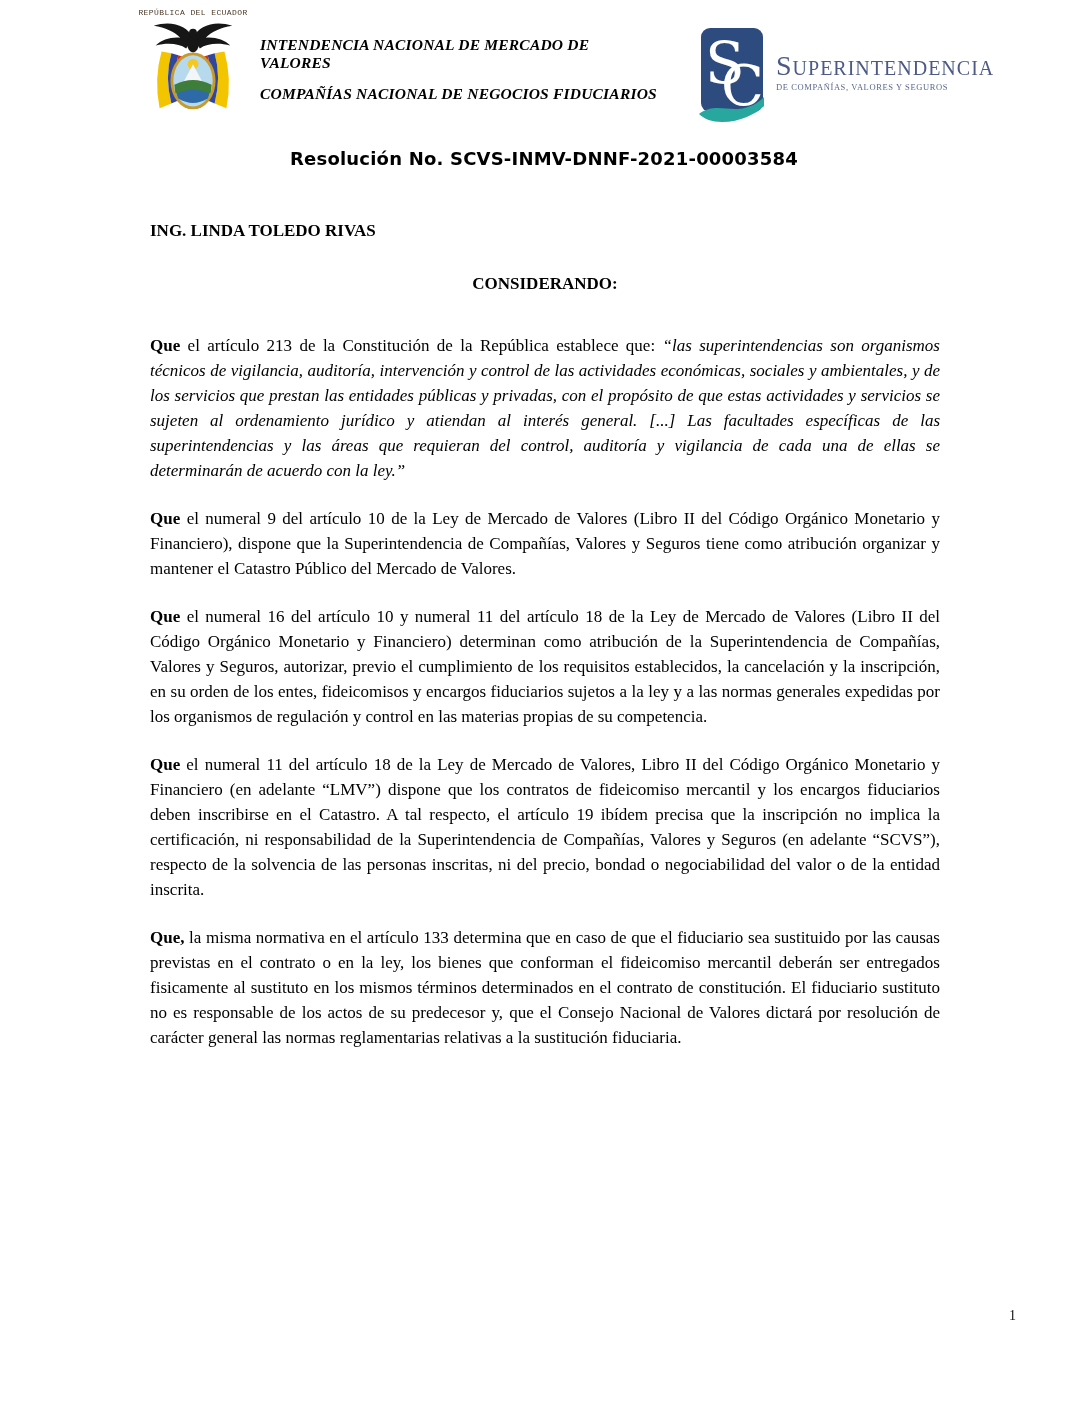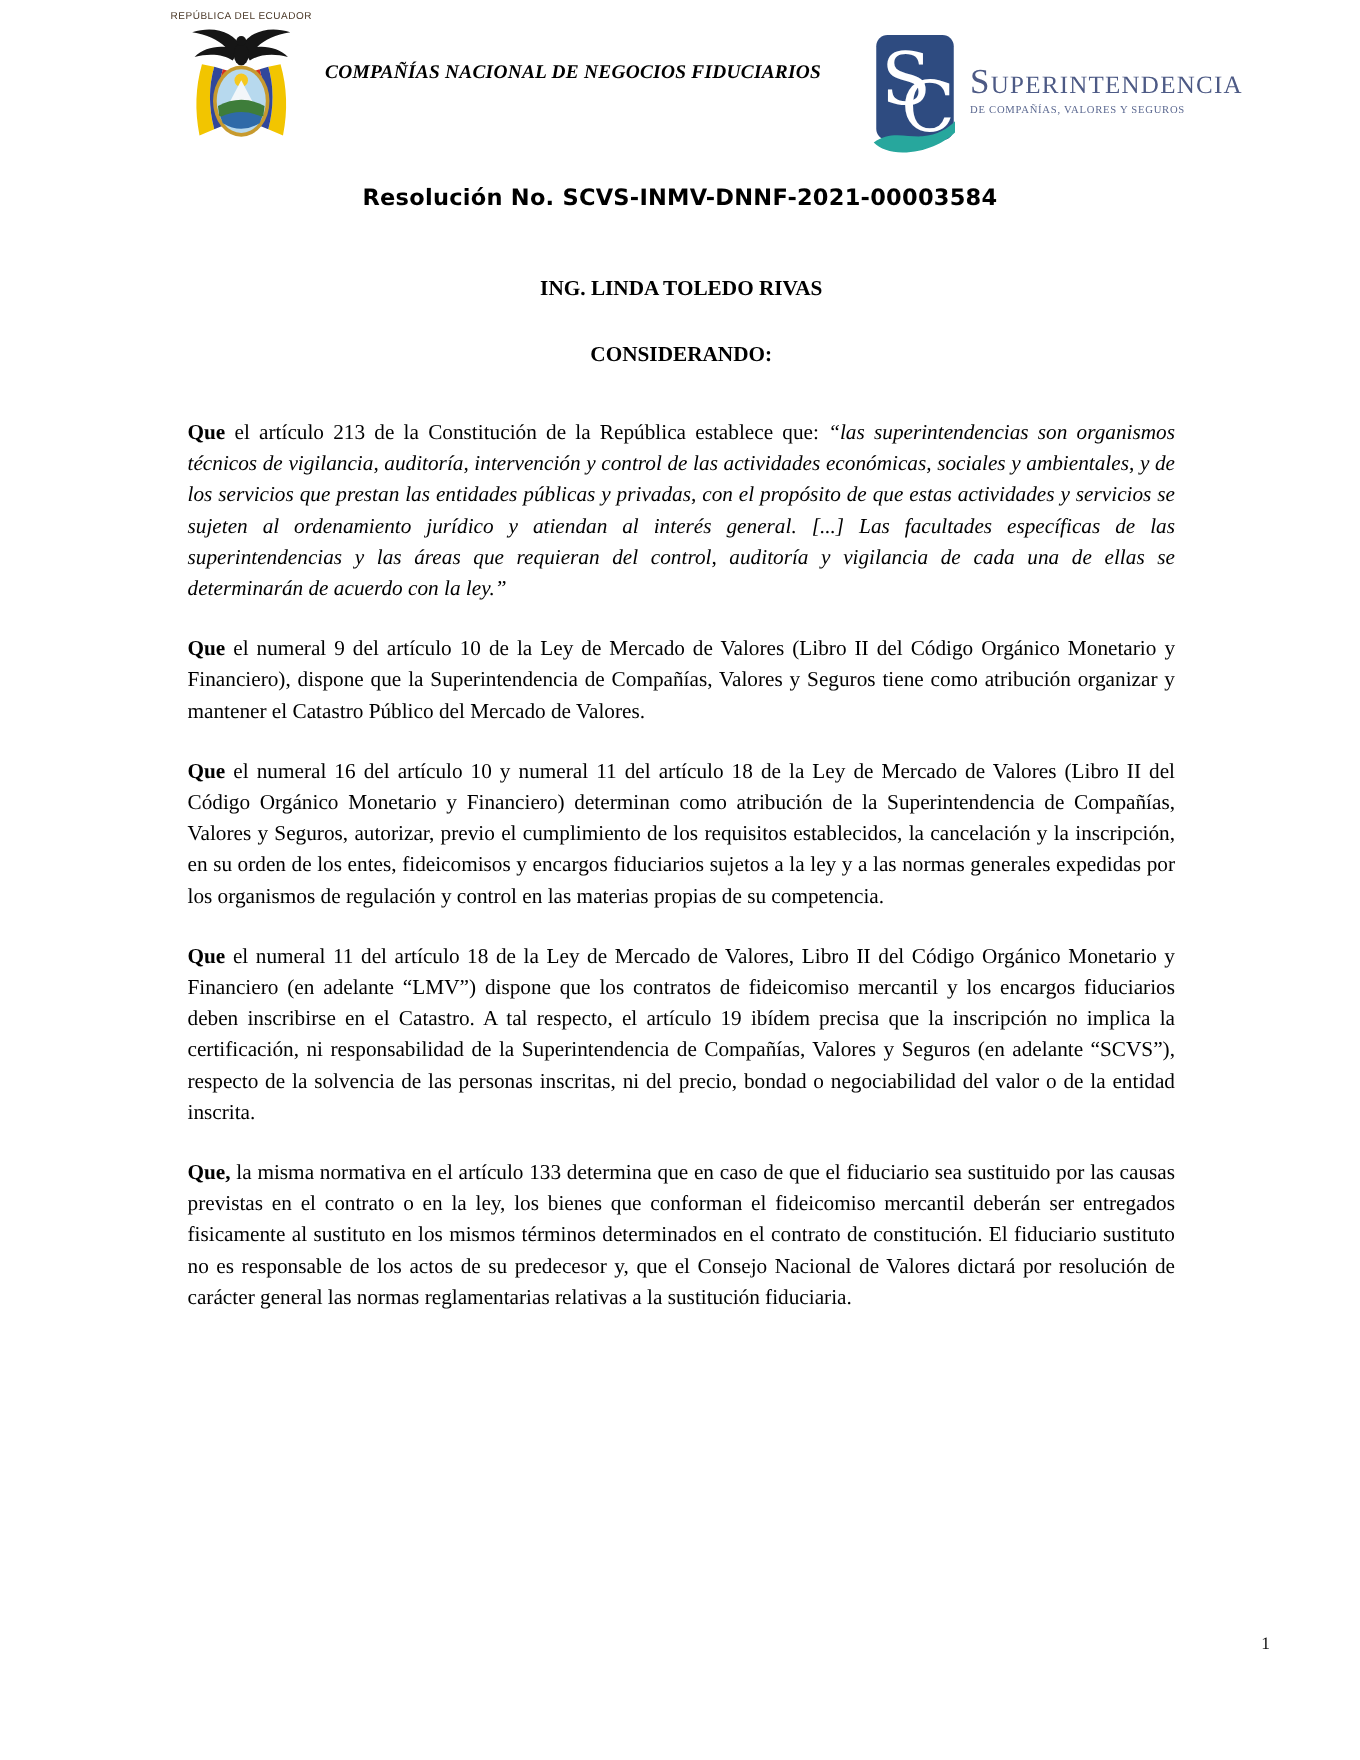--- a/index.html
+++ b/index.html
@@ -5,21 +5,21 @@
   * { margin:0; padding:0; box-sizing:border-box; }
   html,body { background:#ffffff; }
   .page {
     position:relative; width:1088px; height:1408px; margin:0 auto;
     background:#ffffff; font-family:"Liberation Serif", serif; color:#000;
     overflow:hidden;
   }
   
   .coat { position:absolute; left:136px; top:8px; width:114px; text-align:center; }
   .coat-caption {
-    font-family:Liberation Sans, sans-serif; font-size:8px; letter-spacing:0.4px;
+    font-family:Liberation Mono, monospace; font-size:8px; letter-spacing:0.4px;
     color:#4a3827; white-space:nowrap; margin-bottom:1px;
   }
   .inst {
     position:absolute; left:260px; top:36px; width:400px;
     font-family:"Liberation Serif", serif; font-weight:bold; font-style:italic;
     font-size:15.5px; color:#000; letter-spacing:0.2px;
   }
   .inst-line2 { margin-top:13px; }
   .sclogo { position:absolute; left:698px; top:26px; display:flex; align-items:flex-start; }
   .sc-box-svg { display:block; }
@@ -35,21 +35,21 @@
     letter-spacing:0.6px; margin-top:2px; white-space:nowrap;
   }
   
   .title {
     position:absolute; left:0; right:0; top:148px; text-align:center;
     font-family:"DejaVu Sans", sans-serif; font-weight:700; font-size:18px;
     letter-spacing:0.2px; color:#000;
   }
   
   .body { position:absolute; left:150px; top:218px; width:790px; font-size:17px; }
-  .center-line { text-align:center; font-weight:bold; line-height:26px; }
+  .center-line { text-align:left; font-weight:bold; line-height:26px; }
   .considerando { text-align:center; font-weight:bold; line-height:26px; margin-top:27px; margin-bottom:36px; }
   .para { text-align:justify; line-height:25px; margin-bottom:23px; }
   .seg-bold { font-weight:bold; }
   .seg-italic { font-style:italic; }
   .seg-normal {}
   
   .pagenum {
     position:absolute; top:1308px; right:72px;
     font-family:"Liberation Serif", serif; font-size:14px; color:#111;
   }
@@ -81,20 +81,21 @@
       <ellipse cx="52" cy="64" rx="23" ry="29" fill="#c79a2e"></ellipse>
       <ellipse cx="52" cy="64" rx="20" ry="26" fill="#b7d9ee"></ellipse>
       <circle cx="52" cy="47" r="5.5" fill="#f5c81f"></circle>
       <path d="M42 66 L52 47 L62 66 Z" fill="#f2f6f9"></path>
       <path d="M33 68 Q52 58 71 68 L70 76 Q52 90 34 76 Z" fill="#3e7d3a"></path>
       <path d="M35 77 Q52 69 69 77 L67 82 Q52 91 37 82 Z" fill="#2f6aa8"></path>
     </svg>
   </div>
 
   <div class="inst">
+    <div>INTENDENCIA NACIONAL DE MERCADO DE VALORES</div>
     <div class="inst-line2">COMPAÑÍAS NACIONAL DE NEGOCIOS FIDUCIARIOS</div>
   </div>
 
   <div class="sclogo">
     <svg class="sc-box-svg" width="70" height="98" viewBox="0 0 70 98">
       <rect x="3" y="2" width="62" height="84" rx="9" fill="#2e4b80"></rect>
       <text x="7" y="57" font-size="58" fill="#ffffff">S</text>
       <text x="23" y="79" font-size="56" fill="#ffffff">C</text>
       <path d="M1 88 C14 78 28 84 40 83 C52 82 60 77 66 71 L66 80 C58 88 42 96 24 96 C14 96 6 93 1 88 Z" fill="#27a79d"></path>
     </svg>

